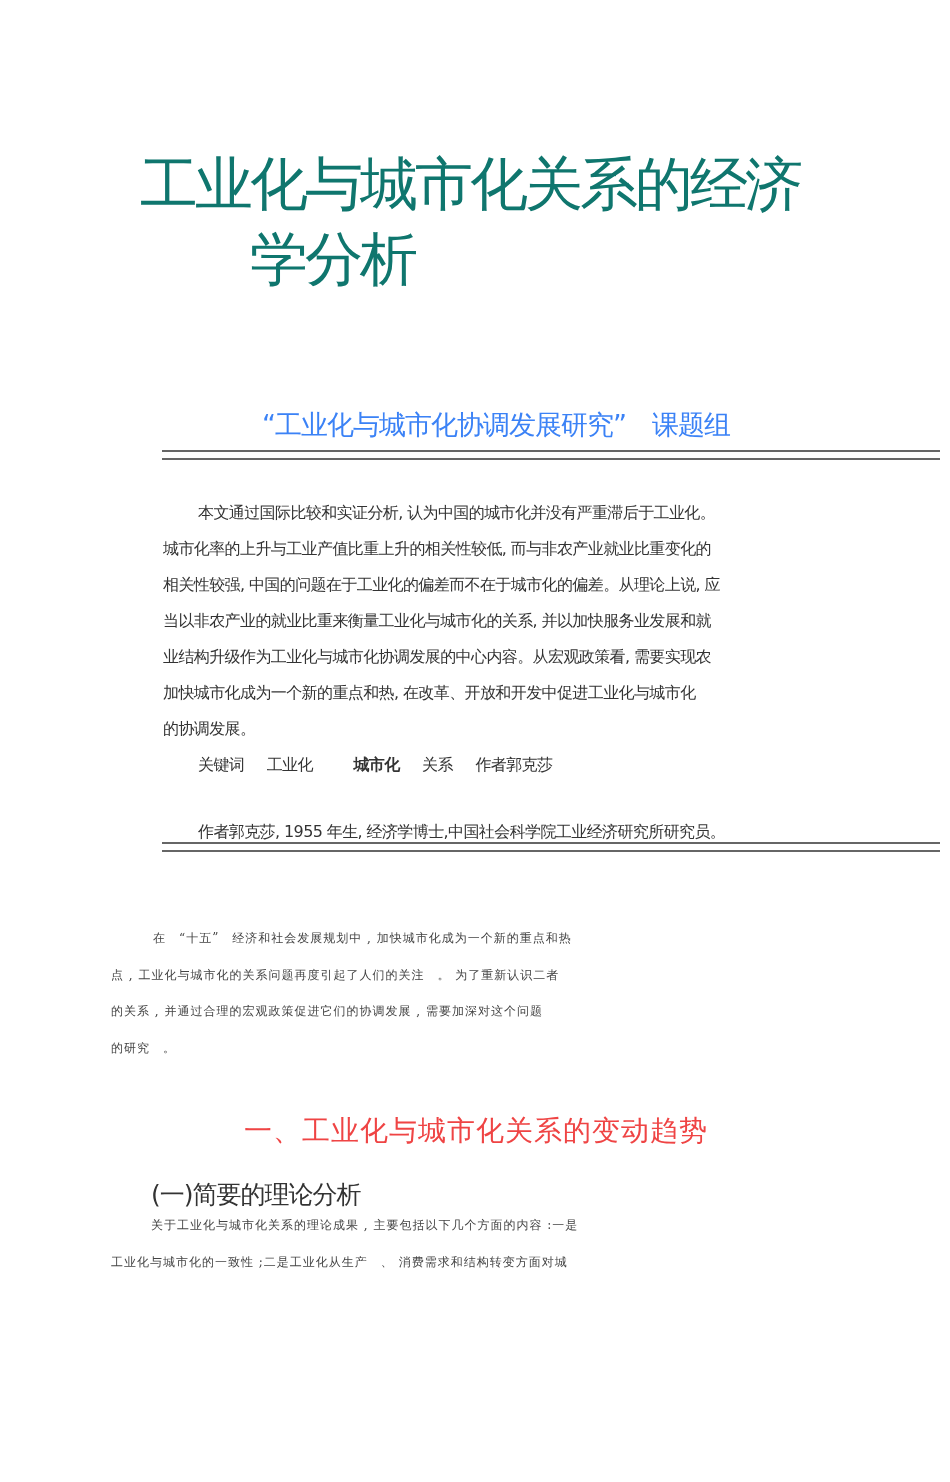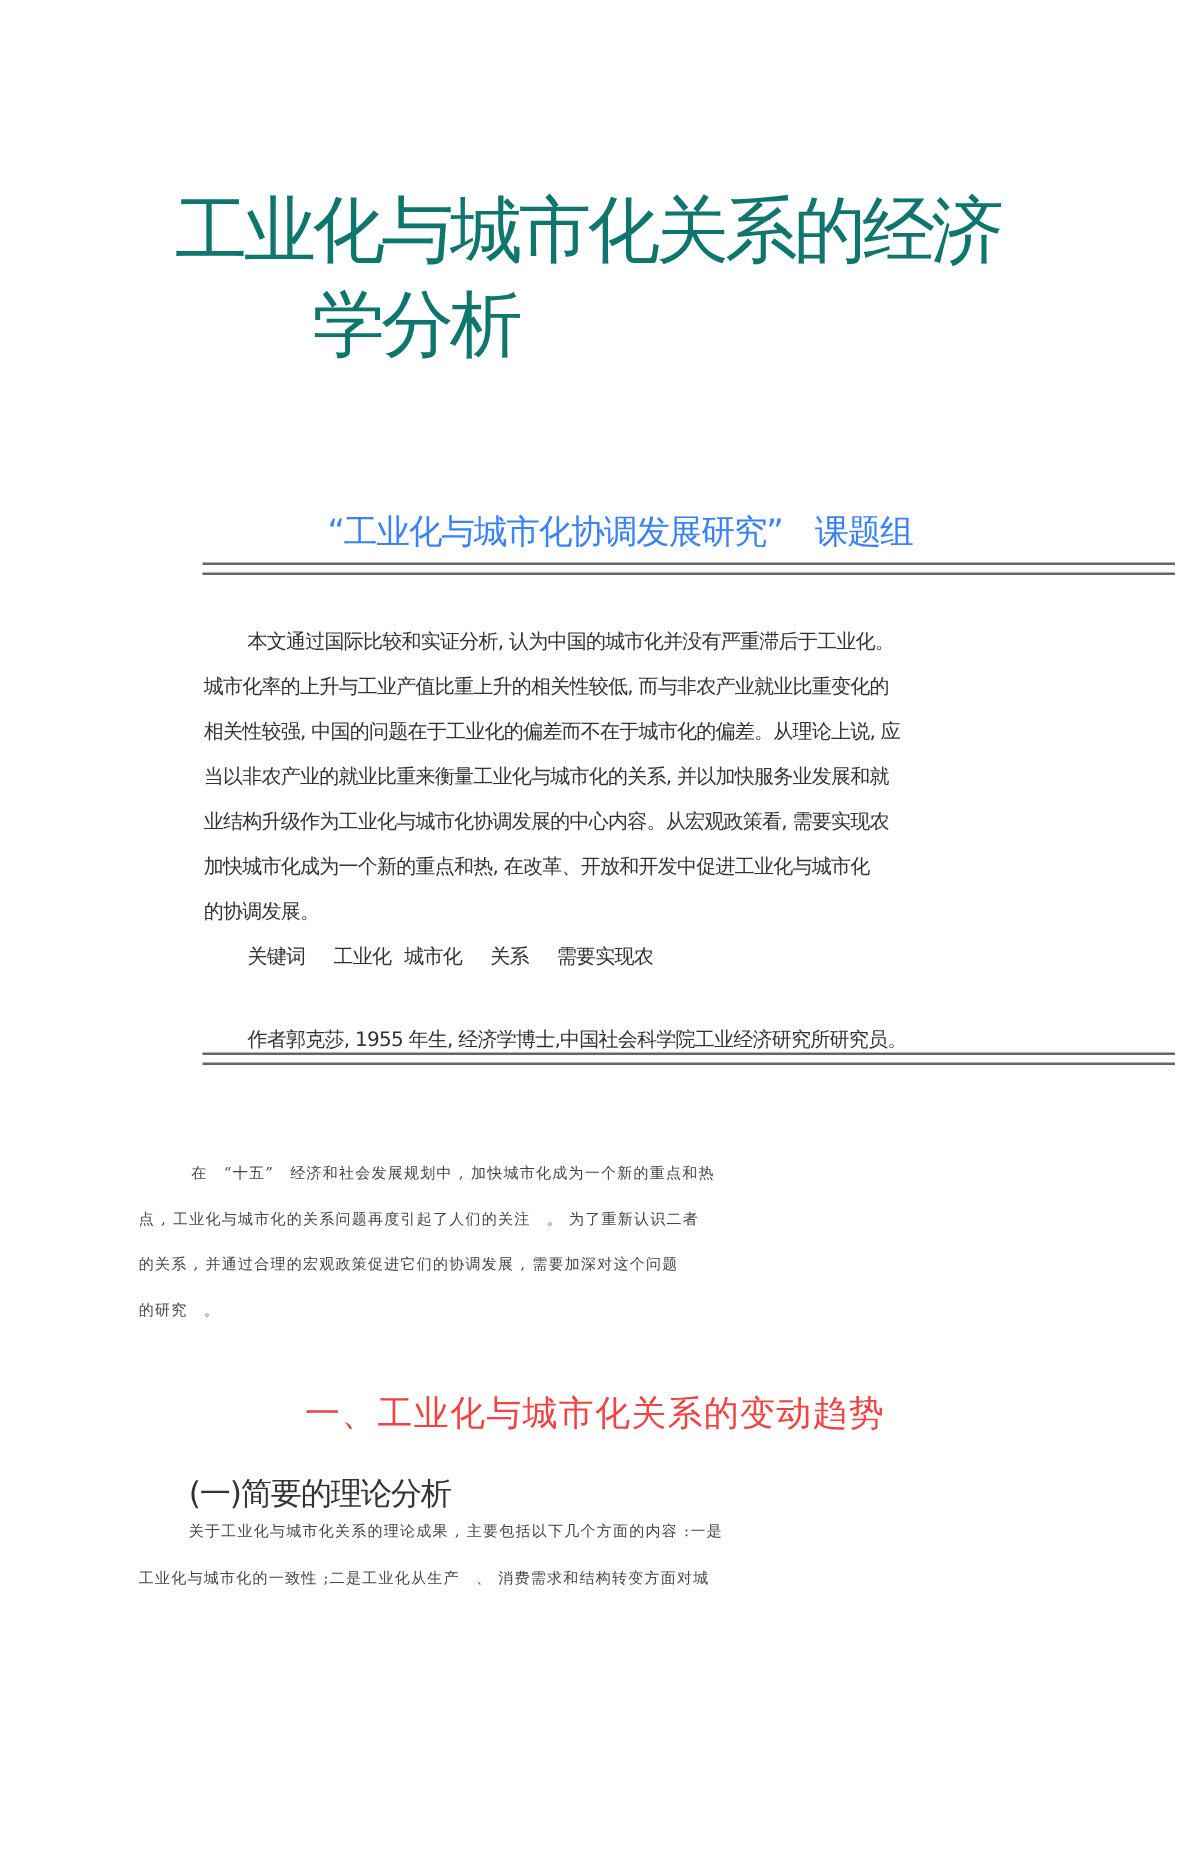--- a/index.html
+++ b/index.html
@@ -30,23 +30,23 @@
     <div class="abs abs-text" style="left:163px; top:575px;">相关性较强, 中国的问题在于工业化的偏差而不在于城市化的偏差。从理论上说, 应</div>
     <div class="abs abs-text" style="left:163px; top:611px;">当以非农产业的就业比重来衡量工业化与城市化的关系, 并以加快服务业发展和就</div>
     <div class="abs abs-text" style="left:163px; top:647px;">业结构升级作为工业化与城市化协调发展的中心内容。从宏观政策看, 需要实现农</div>
     <div class="abs abs-text" style="left:163px; top:683px;">加快城市化成为一个新的重点和热, 在改革、开放和开发中促进工业化与城市化</div>
     <div class="abs abs-text" style="left:163px; top:719px;">的协调发展。</div>
   </div>
 
   <div class="abs abs-text" style="left:198px; top:755px;">
     <span>关键词</span>
     <span style="margin-left:18px;">工业化</span>
-    <span style="margin-left:6px;">城市化</span>
+    <span style="margin-left:36px;font-weight:bold;">城市化</span>
     <span style="margin-left:18px;">关系</span>
-    <span style="margin-left:18px;">需要实现农</span>
+    <span style="margin-left:18px;">作者郭克莎</span>
   </div>
 
   <div class="abs abs-text" style="left:198px; top:822px;">作者郭克莎, 1955 年生, 经济学博士,中国社会科学院工业经济研究所研究员。</div>
   <div class="dline" style="top:842px;"></div>
 
   <div>
     <div class="abs body-text" style="left:153px; top:930px;">在　“十五”　经济和社会发展规划中 , 加快城市化成为一个新的重点和热</div>
     <div class="abs body-text" style="left:111px; top:967px;">点 , 工业化与城市化的关系问题再度引起了人们的关注　。 为了重新认识二者</div>
     <div class="abs body-text" style="left:111px; top:1003px;">的关系 , 并通过合理的宏观政策促进它们的协调发展 , 需要加深对这个问题</div>
     <div class="abs body-text" style="left:111px; top:1040px;">的研究　。</div>

